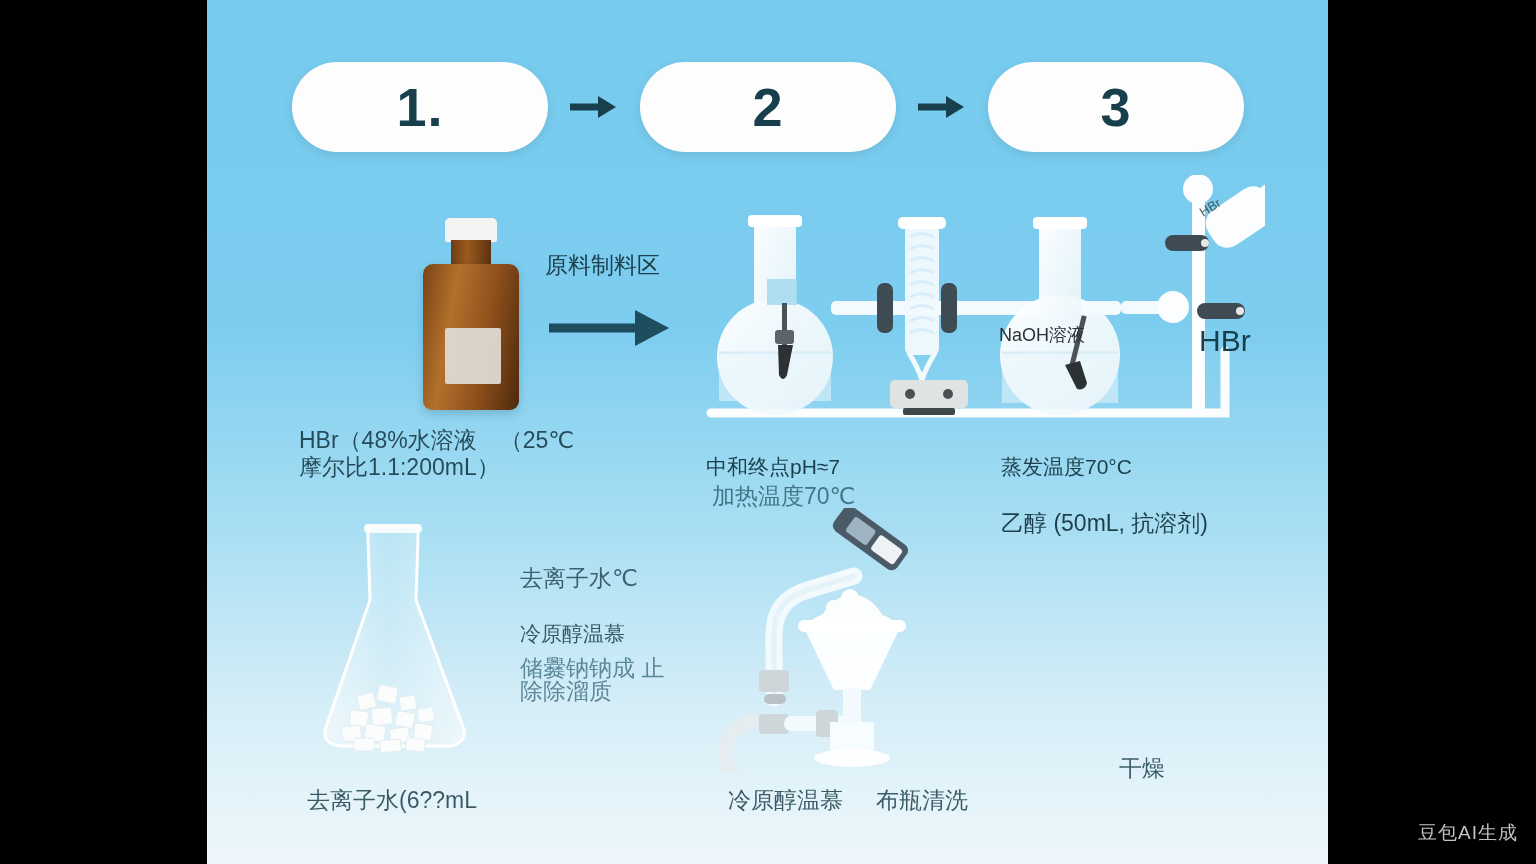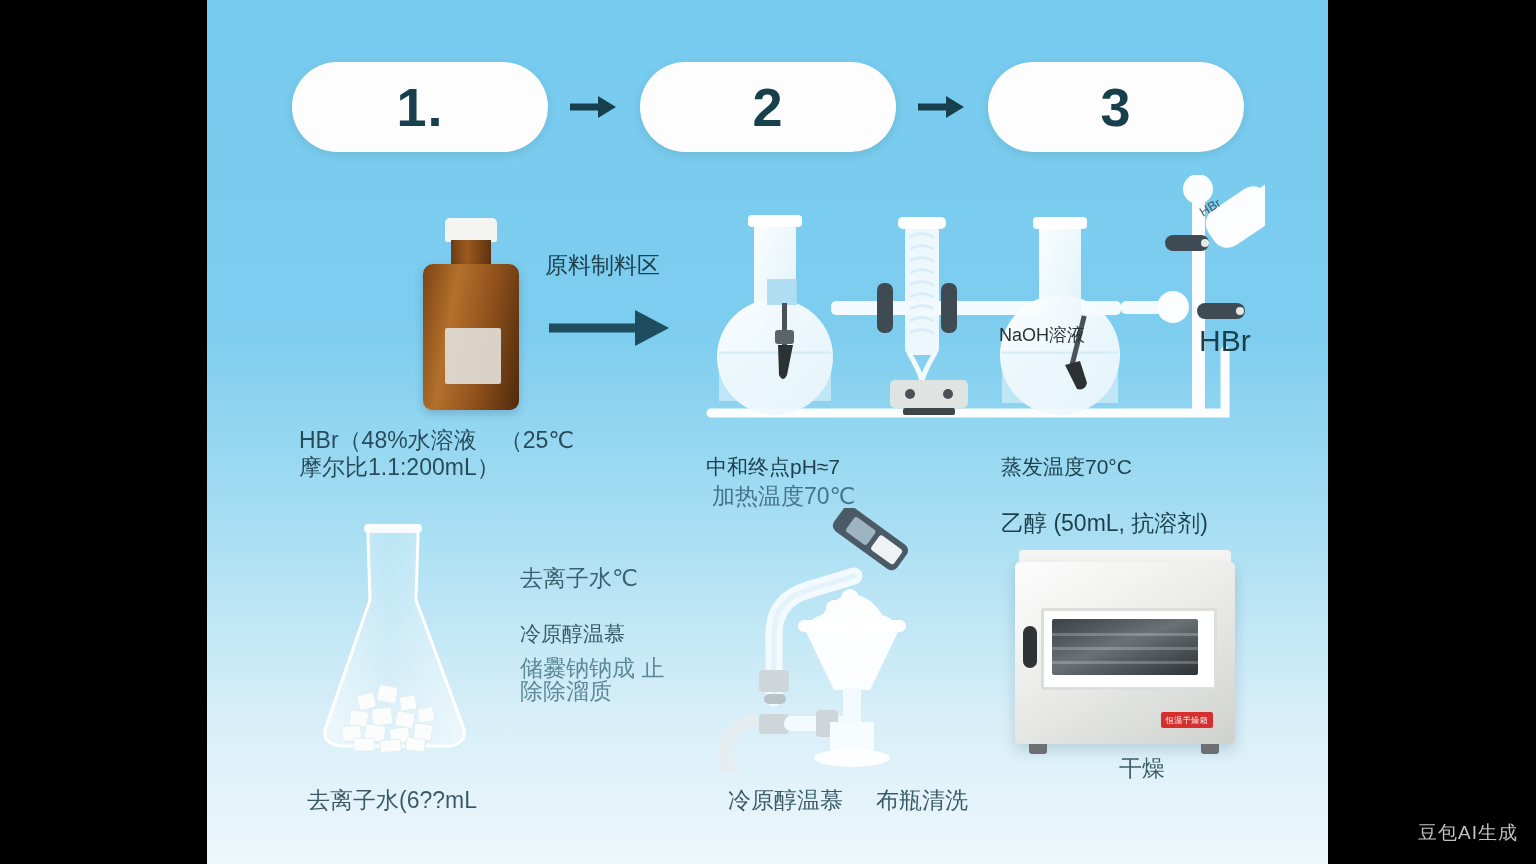--- a/index.html
+++ b/index.html
@@ -275,38 +275,20 @@
         </g>
 
         <rect x="131" y="180" width="18" height="34" fill="#f3fafd"></rect>
         <path d="M118 214 h44 v26 q0 10 -10 10 h-24 q-10 0 -10 -10 z" fill="#f7fcfe"></path>
         <ellipse cx="140" cy="250" rx="38" ry="9" fill="#ffffff" opacity=".92"></ellipse>
 
         <rect x="52" y="186" width="22" height="10" rx="5" fill="#b9c3c7"></rect>
       </svg>
     </div>
 
-    <div class="oven">
-      <div class="oven-top"></div>
-      <div class="oven-body">
-        <div class="oven-door">
-          <div class="oven-glass">
-            <i style="top:14px;"></i>
-              <i style="top:28px;"></i>
-              <i style="top:42px;"></i>
-          </div>
-        </div>
-        <div class="oven-handle"></div>
-        <div class="oven-badge">
-          <span>恒温干燥箱</span>
-        </div>
-      </div>
-      <div class="oven-foot" style="left:14px;"></div>
-      <div class="oven-foot" style="left:186px;"></div>
-    </div>
 
     <div class="lbl blurred" style="left:100px;top:785px;opacity:.85;">去离子水(6??mL</div>
     <div class="lbl blurred" style="left:521px;top:785px;opacity:.85;">冷原醇温慕</div>
     <div class="lbl blurred" style="left:669px;top:785px;opacity:.85;">布瓶清洗</div>
     <div class="lbl blurred" style="left:912px;top:753px;opacity:.85;">干燥</div>
 
   </div>
 
   <div class="wm">豆包AI生成</div>
 </div>

